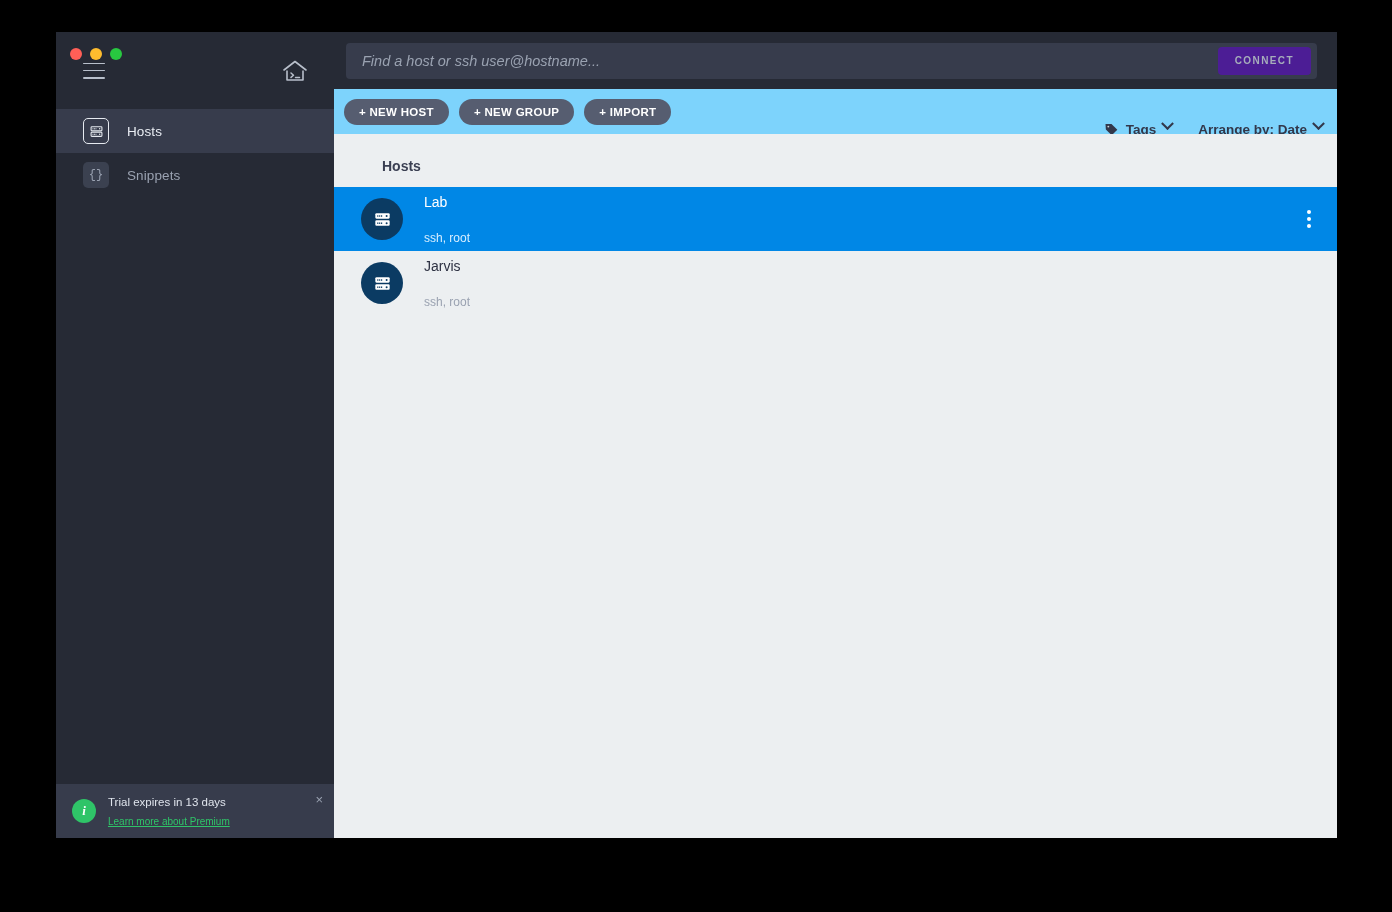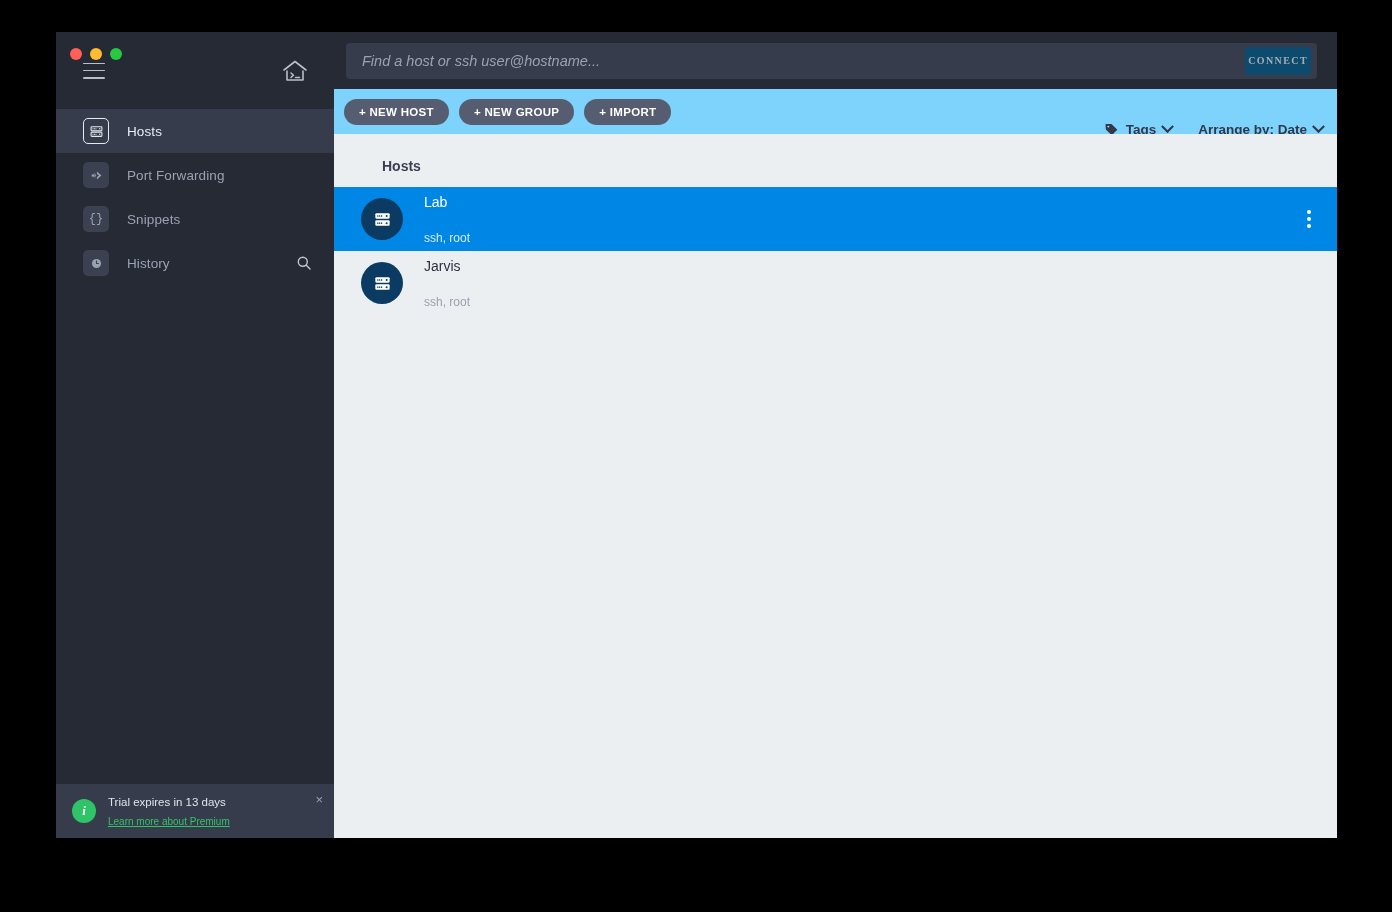--- a/index.html
+++ b/index.html
@@ -133,29 +133,29 @@
     border: none;
     outline: none;
     color: #c7cdd8;
     font-size: 14.5px;
     font-style: italic;
     font-family: "Liberation Sans", sans-serif;
   }
   #search-input::placeholder { color: #9aa2b1; font-style: italic; opacity: 1; }
   #connect-btn {
     height: 28px;
-    padding: 0 3px;
-    background: #0c4a6e;
+    padding: 0 17px;
+    background: #4c1d95;
     border: none;
     border-radius: 4px;
     color: #a6adbb;
     font-size: 10px;
     letter-spacing: 1.4px;
     font-weight: bold;
-    font-family: Liberation Serif, serif;
+    font-family: Liberation Sans, sans-serif;
     cursor: pointer;
   }
 
   
   #toolbar {
     height: 45px;
     background: #7dd3fc;
     display: flex;
     align-items: center;
     padding: 0 14px 0 10px;
@@ -170,21 +170,21 @@
     color: #ffffff;
     font-size: 11.5px;
     font-weight: bold;
     letter-spacing: .3px;
     margin-right: 10px;
     cursor: pointer;
     font-family: "Liberation Sans", sans-serif;
   }
   #toolbar-spacer { flex: 1 1 auto; }
   .toolbar-ctl {
-    display: flex; align-items: center; gap: 7px;
+    display: flex; align-items: flex-start; gap: 7px;
     color: #32374a; font-size: 13.5px; font-weight: bold;
     cursor: pointer; margin-left: 26px; margin-top: 36px;
   }
   .chev { width: 9px; height: 9px; border-right: 2px solid #32374a;
     border-bottom: 2px solid #32374a; transform: rotate(45deg) translate(-2px,-2px); }
 
   
   #content { flex: 1 1 auto; background: #eceff1; overflow: hidden; }
   #section-title {
     padding: 24px 0 0 48px;
@@ -262,51 +262,28 @@
             <rect x="4.2" y="11.7" width="1.1" height="1.3" fill="#e6eaf0"></rect>
             <rect x="6" y="11.7" width="1.1" height="1.3" fill="#e6eaf0"></rect>
             <rect x="7.8" y="11.7" width="1.1" height="1.3" fill="#e6eaf0"></rect>
             <circle cx="12.8" cy="12.35" r="0.85" fill="#e6eaf0"></circle>
           </svg>
         </div>
         <span class="nav-label">Hosts</span>
       </div>
 
 
-      <div class="nav-item">
-        <div class="nav-icon plain">
-          <svg viewBox="0 0 16 16" width="13" height="13">
-            <path d="M8.5 3 L14 8 L8.5 13 L8.5 10 L11 8 L8.5 6 Z" fill="#9aa2b1"></path>
-            <path d="M2.2 6.6 L5.2 6.6 L5.2 9.4 L2.2 9.4 Z" fill="#9aa2b1"></path>
-            <path d="M5.6 4.4 L7.3 8 L5.6 11.6 Z" fill="#9aa2b1"></path>
-          </svg>
-        </div>
-        <span class="nav-label">Port Forwarding</span>
-      </div>
 
       <div class="nav-item">
         <div class="nav-icon plain">
           <span style="font-size:12px;color:#9aa2b1;font-family:'Liberation Mono',monospace;line-height:1;">{}</span>
         </div>
         <span class="nav-label">Snippets</span>
       </div>
 
-      <div class="nav-item">
-        <div class="nav-icon plain">
-          <svg viewBox="0 0 16 16" width="13" height="13">
-            <circle cx="8" cy="8" r="5.6" fill="#9aa2b1"></circle>
-            <path d="M8 4.6 L8 8 L10.4 8" fill="none" stroke="#3b4150" stroke-width="1.3" stroke-linecap="round"></path>
-          </svg>
-        </div>
-        <span class="nav-label">History</span>
-        <svg class="nav-search-icon" viewBox="0 0 16 16">
-          <circle cx="6.8" cy="6.8" r="4.5" fill="none" stroke="#c0c7d2" stroke-width="1.4"></circle>
-          <path d="M10.3 10.3 L14 14" stroke="#c0c7d2" stroke-width="1.4" stroke-linecap="round"></path>
-        </svg>
-      </div>
 
     </div>
 
     <div id="trial-banner">
       <div id="trial-info-icon">i</div>
       <div id="trial-text-wrap">
         <div id="trial-title">Trial expires in 13 days</div>
         <div id="trial-link">Learn more about Premium</div>
       </div>
       <div id="trial-close">×</div>

